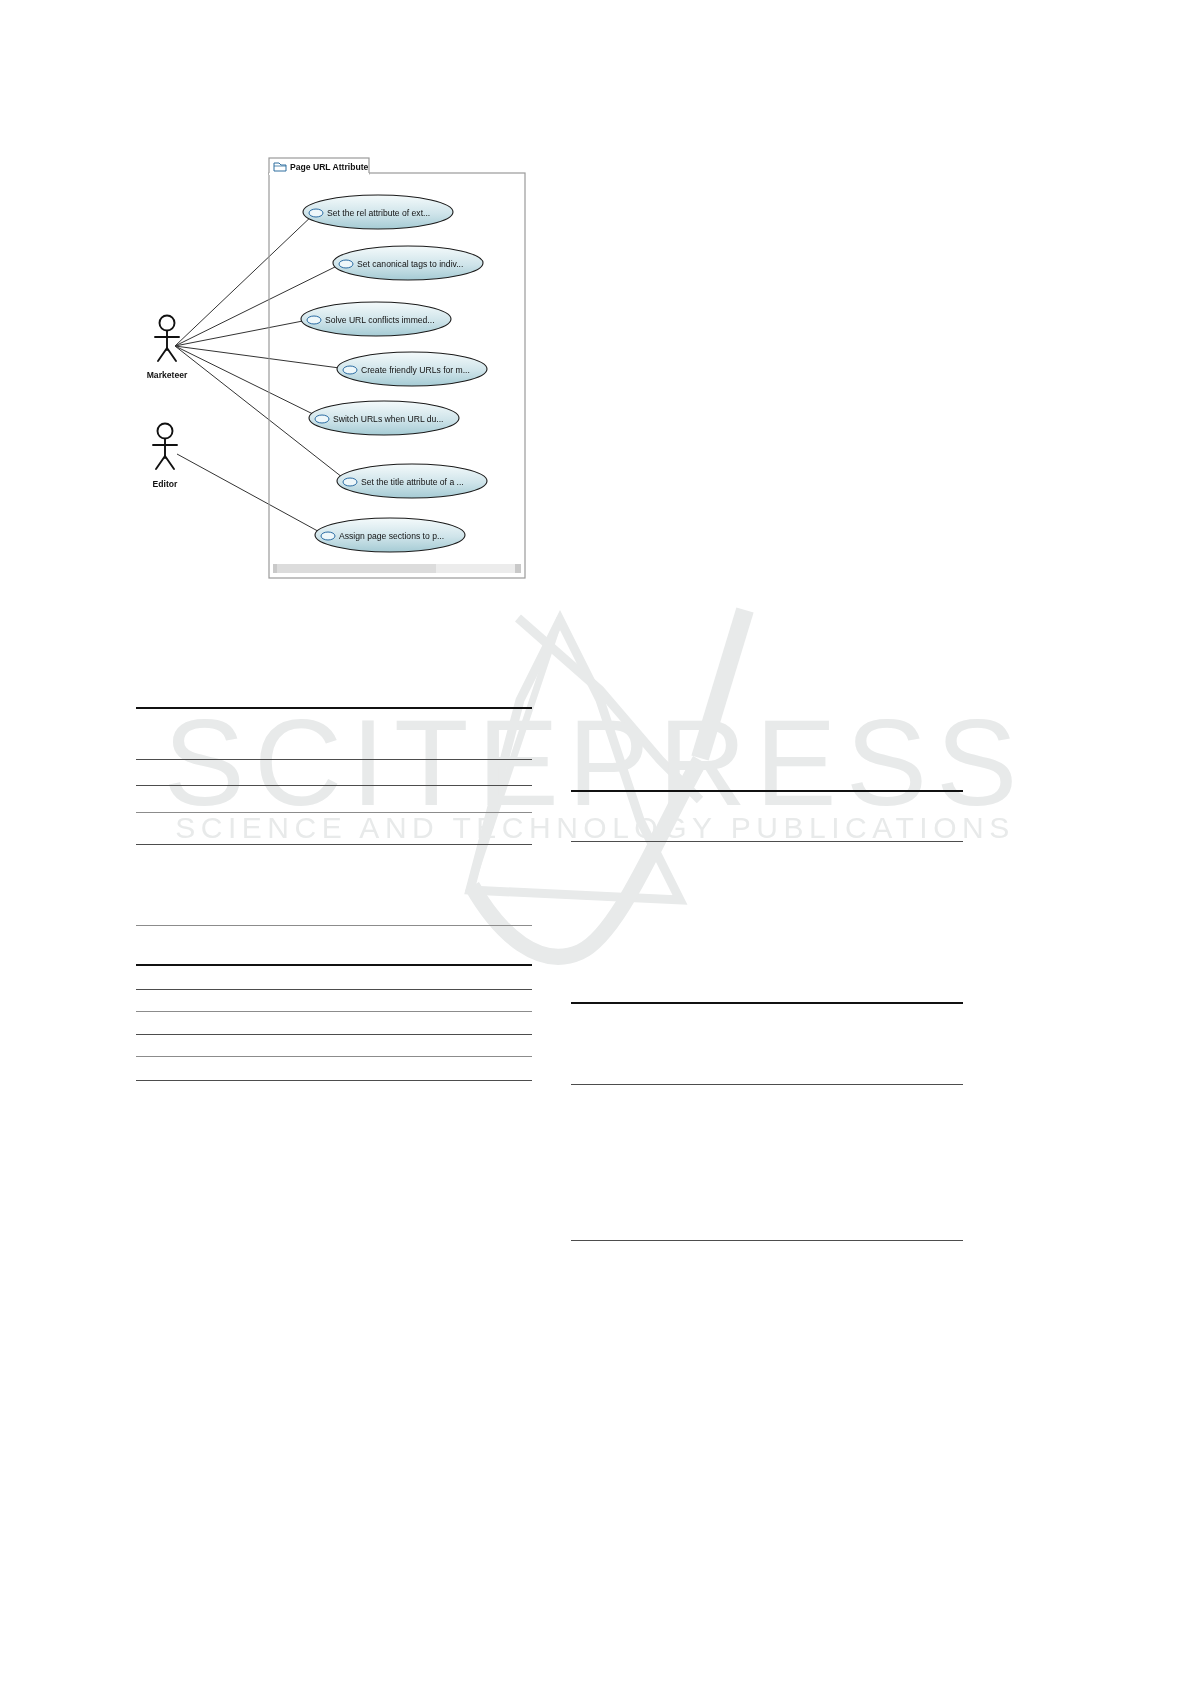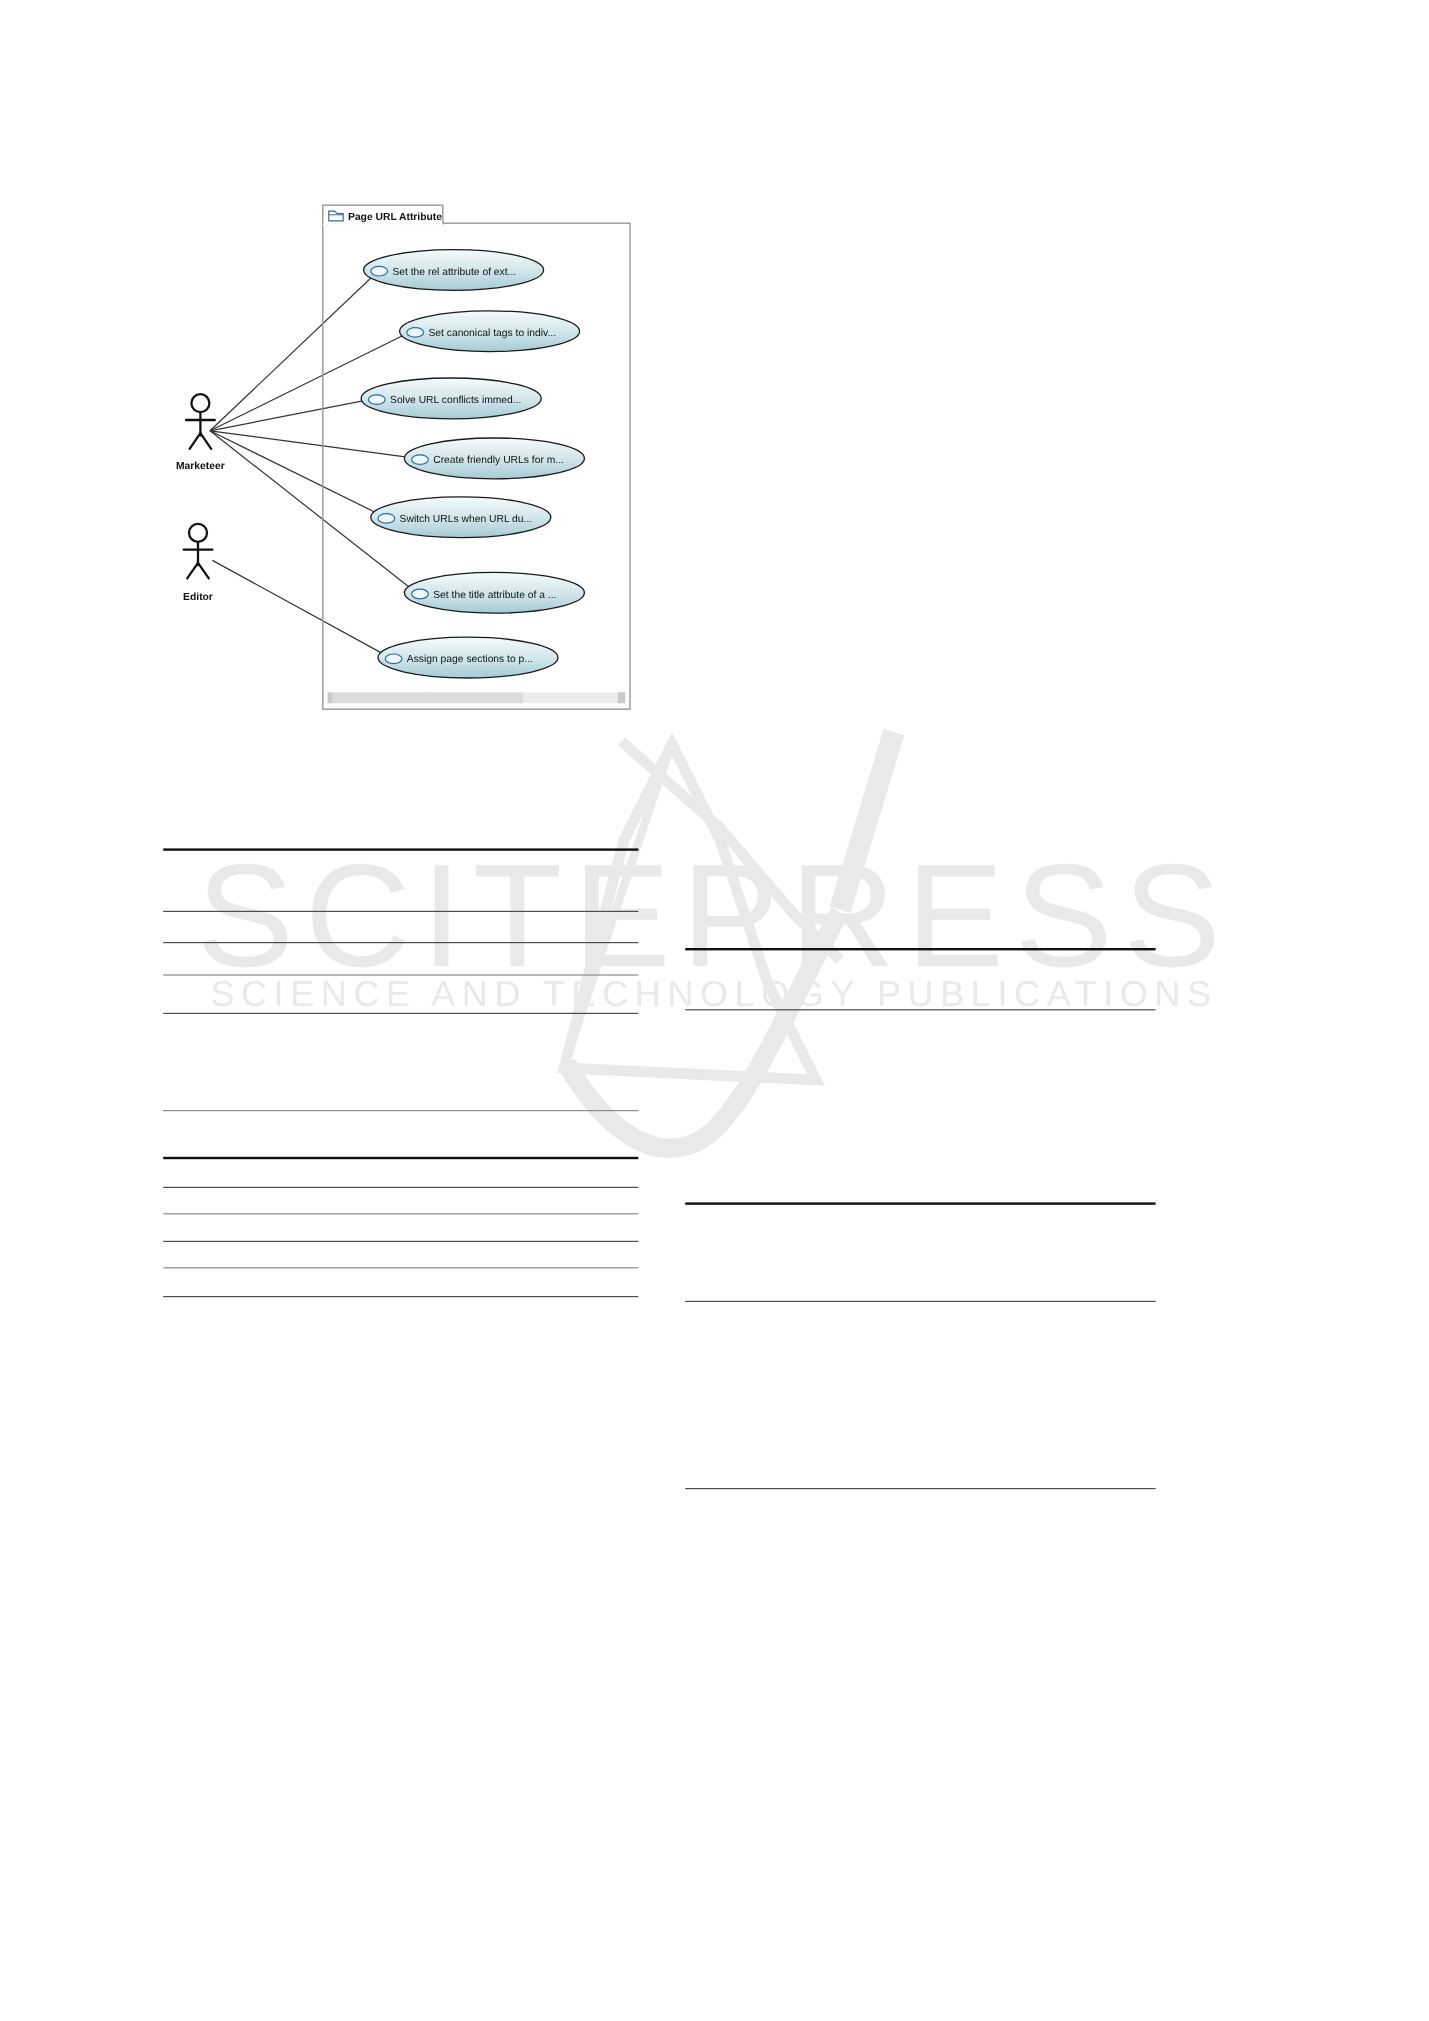--- a/index.html
+++ b/index.html
@@ -22,21 +22,21 @@
     left: 0; top: 0;
     width: 1191px; height: 1684px;
     pointer-events: none;
     z-index: 0;
   }
 
   
   #figure {
     position: absolute;
     left: 125px;
-    top: 169px;
+    top: 156px;
     width: 420px;
     height: 440px;
     z-index: 2;
   }
   #figure svg { display: block; }
 
   
   .rule {
     position: absolute;
     background: #111;

